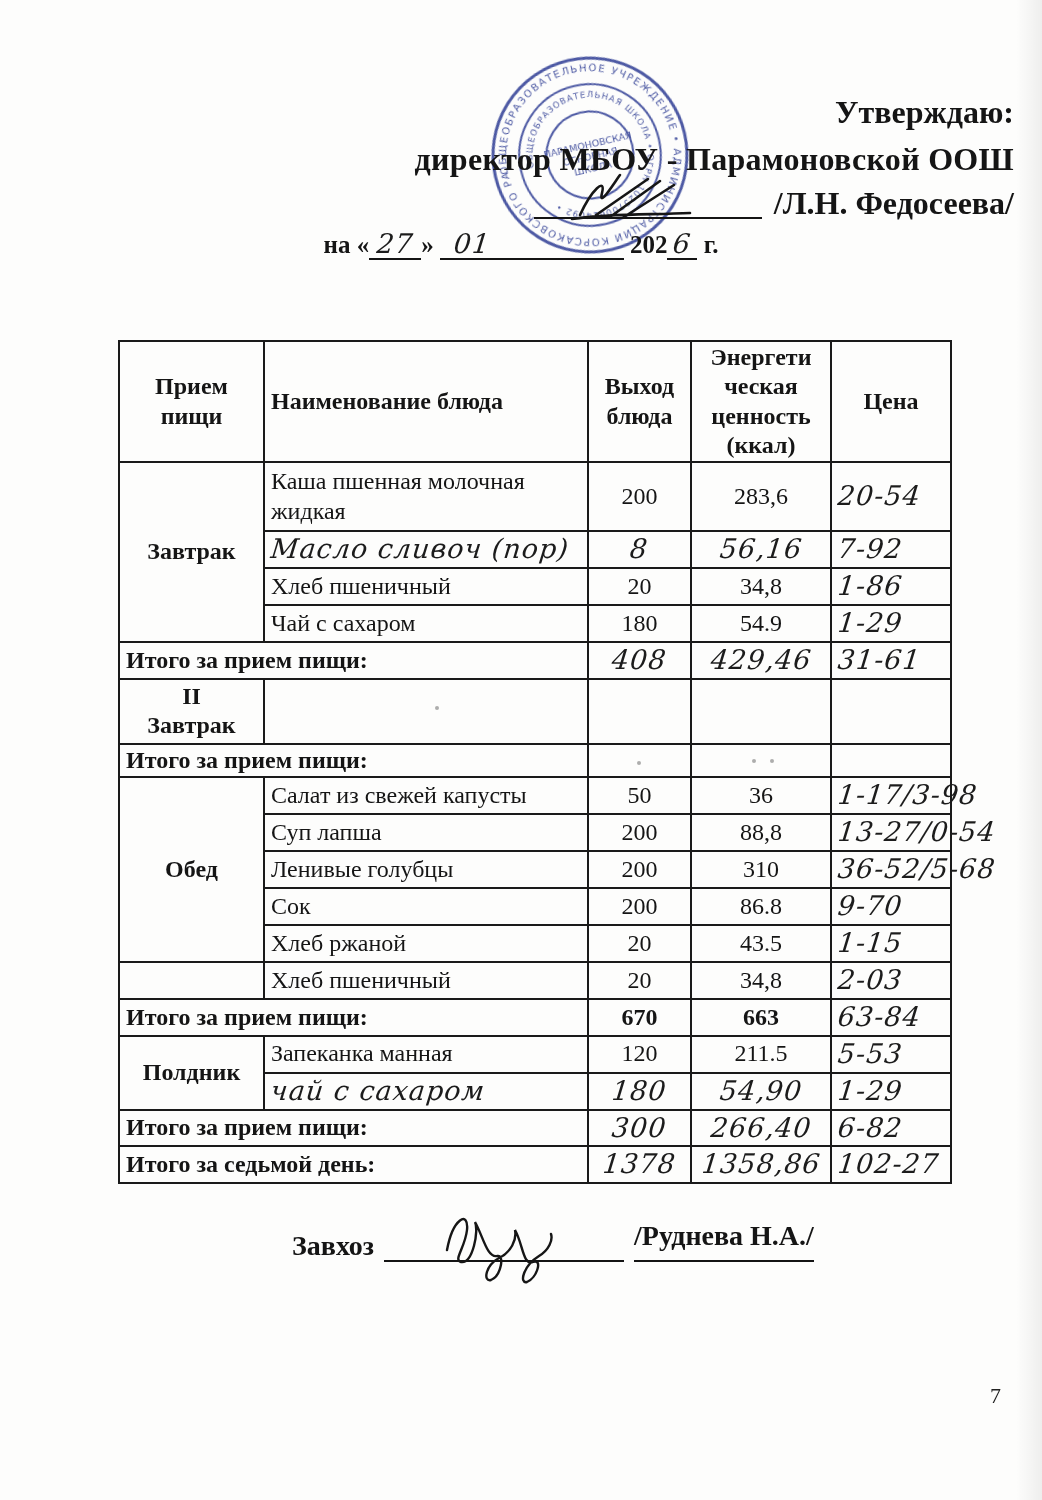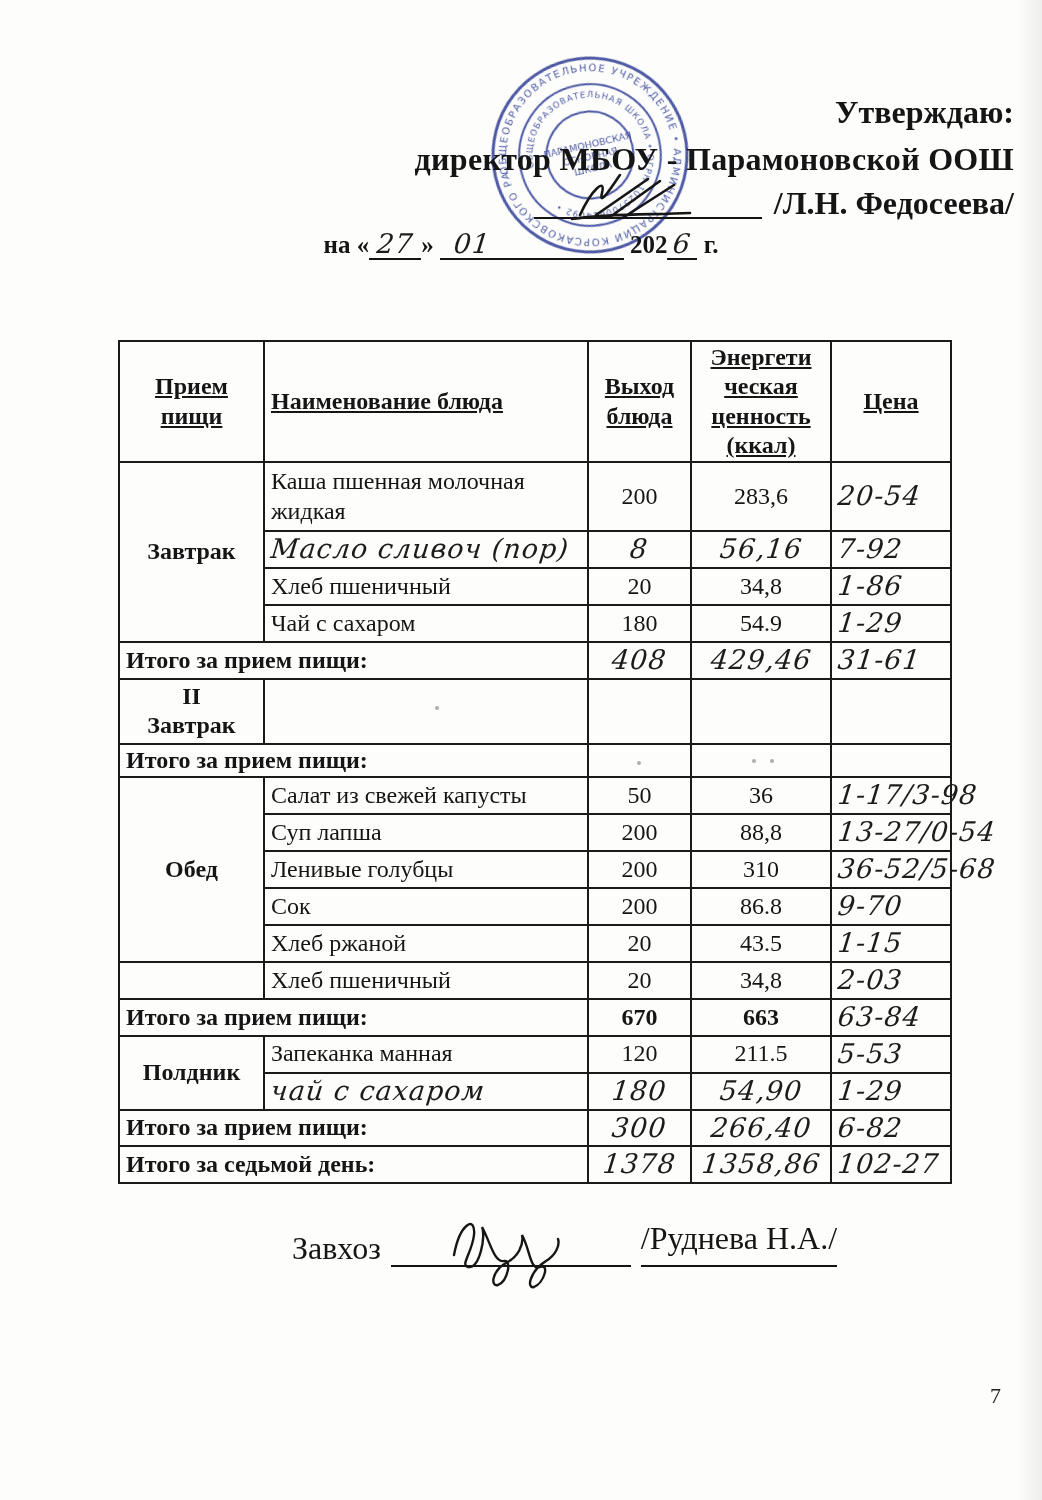--- a/index.html
+++ b/index.html
@@ -40,33 +40,33 @@
   
   .hw{font-family:"DejaVu Serif", serif; font-style:italic; font-weight:normal;
       color:#1c1c1c; letter-spacing:1px; display:inline-block; transform:skewX(-6deg);}
   .hw-big{font-size:27px;}
 
   
   table.menu{position:absolute; top:340px; left:118px; width:832px;
              border-collapse:collapse; table-layout:fixed;}
   table.menu td{border:2px solid #1a1a1a; vertical-align:middle; padding:1px 6px;
                 font-size:24px; line-height:1.22; overflow:visible;}
-  td.hcell{font-weight:bold; text-align:center; vertical-align:top; padding-top:8px; font-size:23.5px;text-decoration:underline;}
+  td.hcell{font-weight:bold; text-align:center; vertical-align:top; padding-top:8px; font-size:23.5px;}
   td.meal{font-weight:bold; text-align:center; font-size:25px;}
   td.dish{text-align:left; padding-left:9px;}
   td.num{text-align:center;}
   td.total-label{font-weight:bold; text-align:left; padding-left:6px; font-size:25px;}
   td.bold{font-weight:bold;border-radius:16px;}
   td.price{text-align:left; padding-left:10px; white-space:nowrap;}
   .nowrap{white-space:nowrap; position:relative; z-index:3;}
   .speck{position:absolute; background:#6b6b6b; border-radius:50%; width:4px; height:4px; opacity:.55;}
 
   
   .steward{position:absolute; top:1220px; left:292px; display:flex; align-items:flex-end;
-           font-size:32px; font-weight:normal;}
+           font-size:28px; font-weight:bold;}
   .steward-line{width:240px; border-bottom:2.5px solid #141414; height:36px; position:relative; margin:0 10px;}
   .steward-line svg{position:absolute; left:55px; bottom:-26px; overflow:visible;}
   .steward-name{border-bottom:2.5px solid #141414; padding-bottom:8px;}
 
   .page-num{position:absolute; top:1383px; left:990px; font-size:22px; color:#222;}
   .sigstroke{stroke:#161616; fill:none; stroke-linecap:round;}
 </style>
 </head>
 <body>
 

